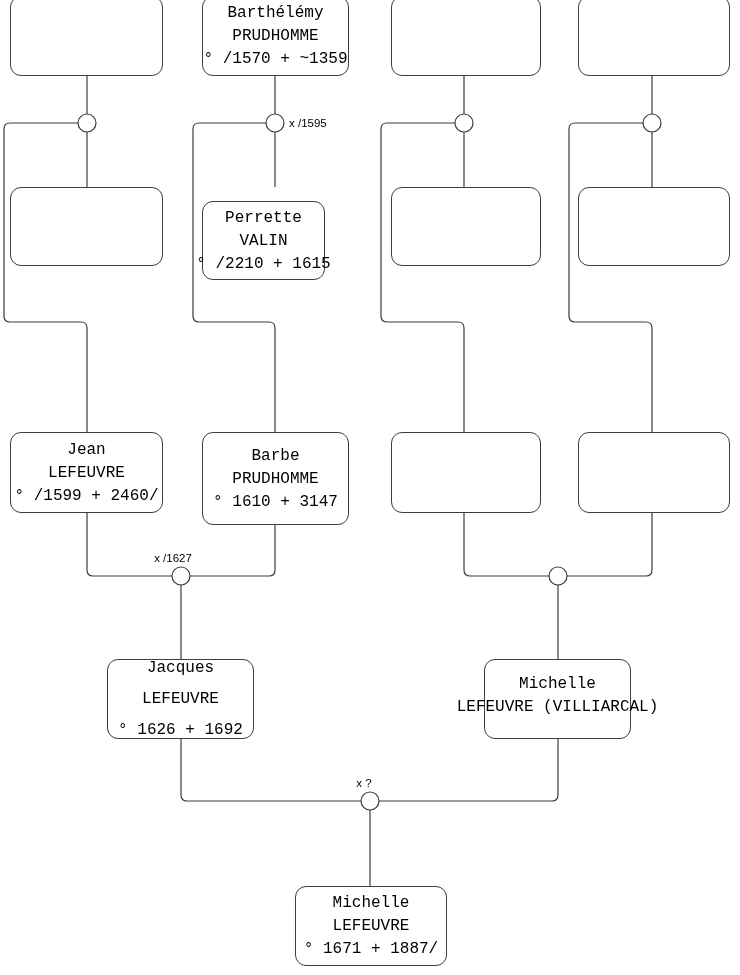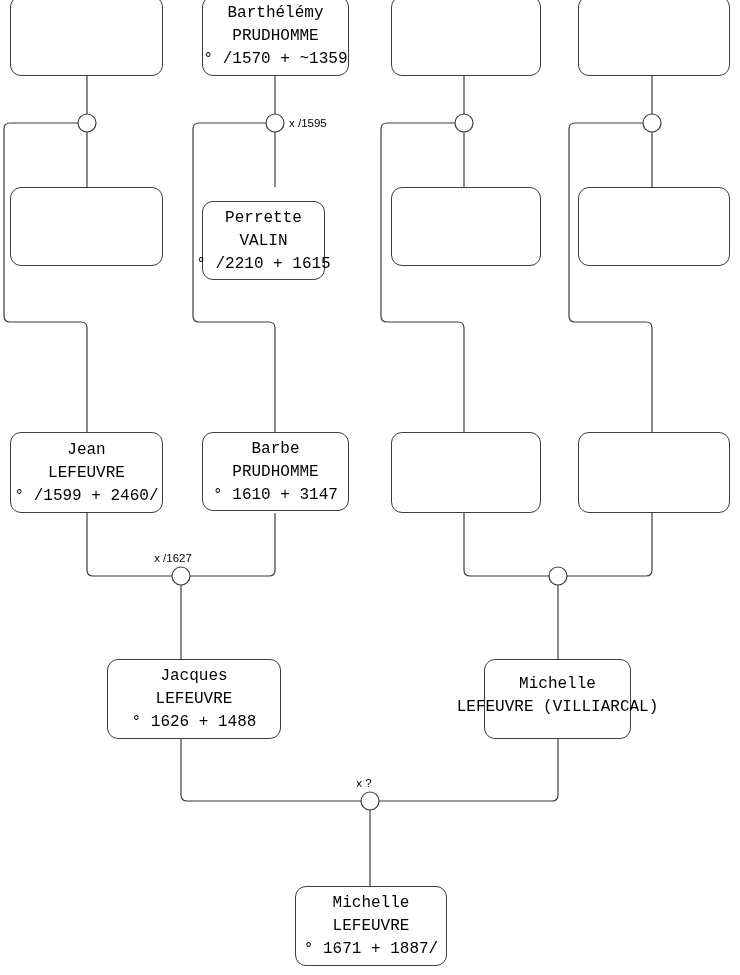--- a/index.html
+++ b/index.html
@@ -133,31 +133,31 @@
         <div class="line ln-surname">VALIN</div>
         <div class="line ln-dates">° /2210 + 1615</div>
       </div>
       <div class="person-box empty" style="left: 391px; top: 187px; width: 150px; height: 79px;"></div>
       <div class="person-box empty" style="left: 578px; top: 187px; width: 152px; height: 79px;"></div>
       <div class="person-box" style="left: 10px; top: 432px; width: 153px; height: 81px;">
         <div class="line ln-given">Jean</div>
         <div class="line ln-surname">LEFEUVRE</div>
         <div class="line ln-dates">° /1599 + 2460/</div>
       </div>
-      <div class="person-box" style="left: 202px; top: 432px; width: 147px; height: 79px;">
+      <div class="person-box" style="left: 202px; top: 432px; width: 147px; height: 93px;">
         <div class="line ln-given">Barbe</div>
         <div class="line ln-surname">PRUDHOMME</div>
         <div class="line ln-dates">° 1610 + 3147</div>
       </div>
       <div class="person-box empty" style="left: 391px; top: 432px; width: 150px; height: 81px;"></div>
       <div class="person-box empty" style="left: 578px; top: 432px; width: 152px; height: 81px;"></div>
-      <div class="person-box" style="left: 107px; top: 659px; width: 174px; height: 80px;">
+      <div class="person-box" style="left: 107px; top: 659px; width: 147px; height: 80px; gap: 8px;">
         <div class="line ln-given">Jacques</div>
         <div class="line ln-surname">LEFEUVRE</div>
-        <div class="line ln-dates">° 1626 + 1488</div>
+        <div class="line ln-dates">° 1626 + 1692</div>
       </div>
       <div class="person-box" style="left: 484px; top: 659px; width: 147px; height: 80px;">
         <div class="line ln-given">Michelle</div>
         <div class="line ln-surname">LEFEUVRE (VILLIARCAL)</div>
       </div>
       <div class="person-box" style="left: 295px; top: 886px; width: 152px; height: 80px;">
         <div class="line ln-given">Michelle</div>
         <div class="line ln-surname">LEFEUVRE</div>
         <div class="line ln-dates">° 1671 + 1887/</div>
       </div>

